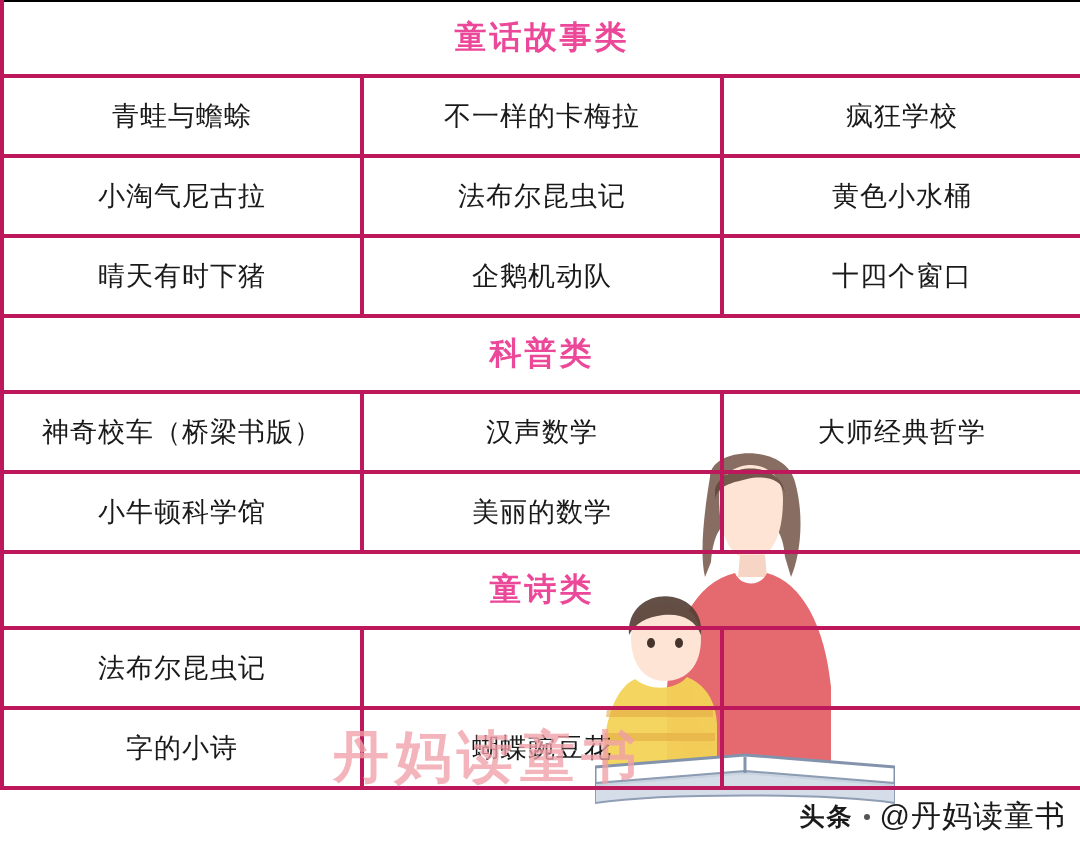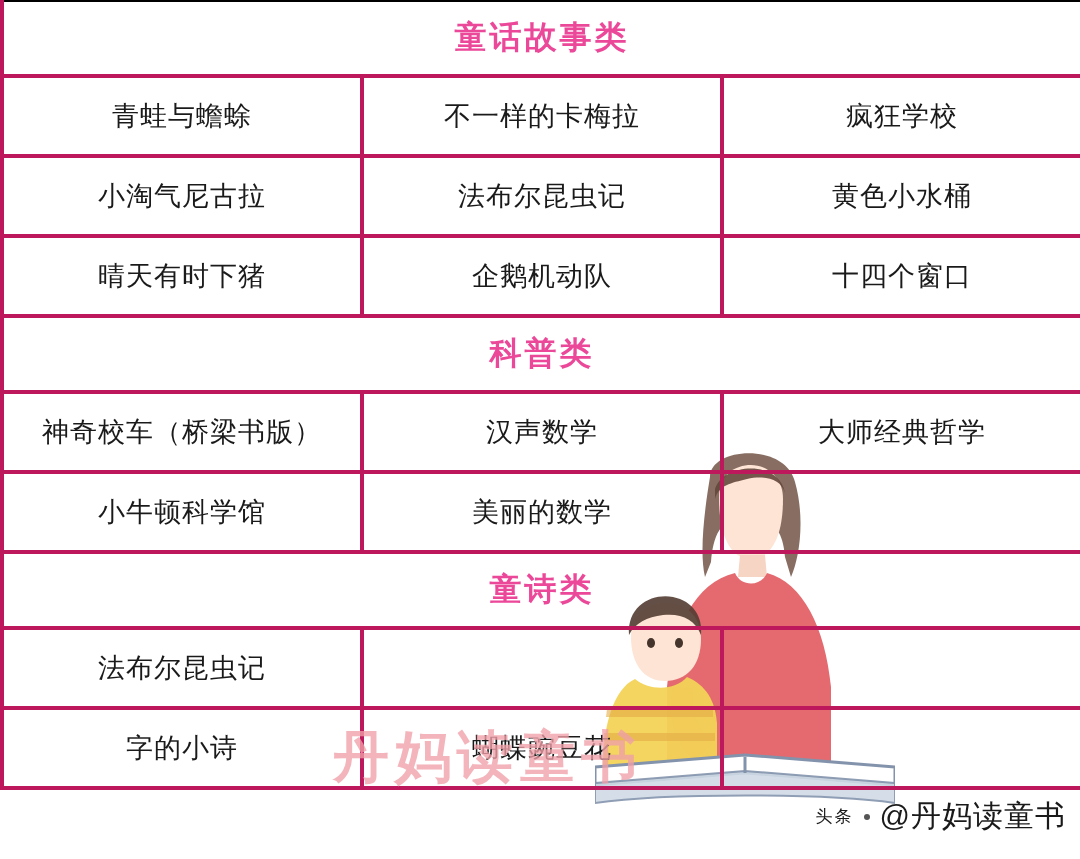--- a/index.html
+++ b/index.html
@@ -81,22 +81,22 @@
   .attribution {
     position: absolute;
     right: 14px;
     bottom: 22px;
     display: flex;
     align-items: center;
     gap: 10px;
     z-index: 4;
   }
   .attribution .brand-mark {
-    font-size: 17px;
-    font-weight: normal;
+    font-size: 25px;
+    font-weight: bold;
     color: #1a1a1a;
     letter-spacing: 2px;
     margin-left: 24px;
   }
   .attribution .divider-dot {
     width: 6px;
     height: 6px;
     border-radius: 50%;
     background: #555;
     display: inline-block;

